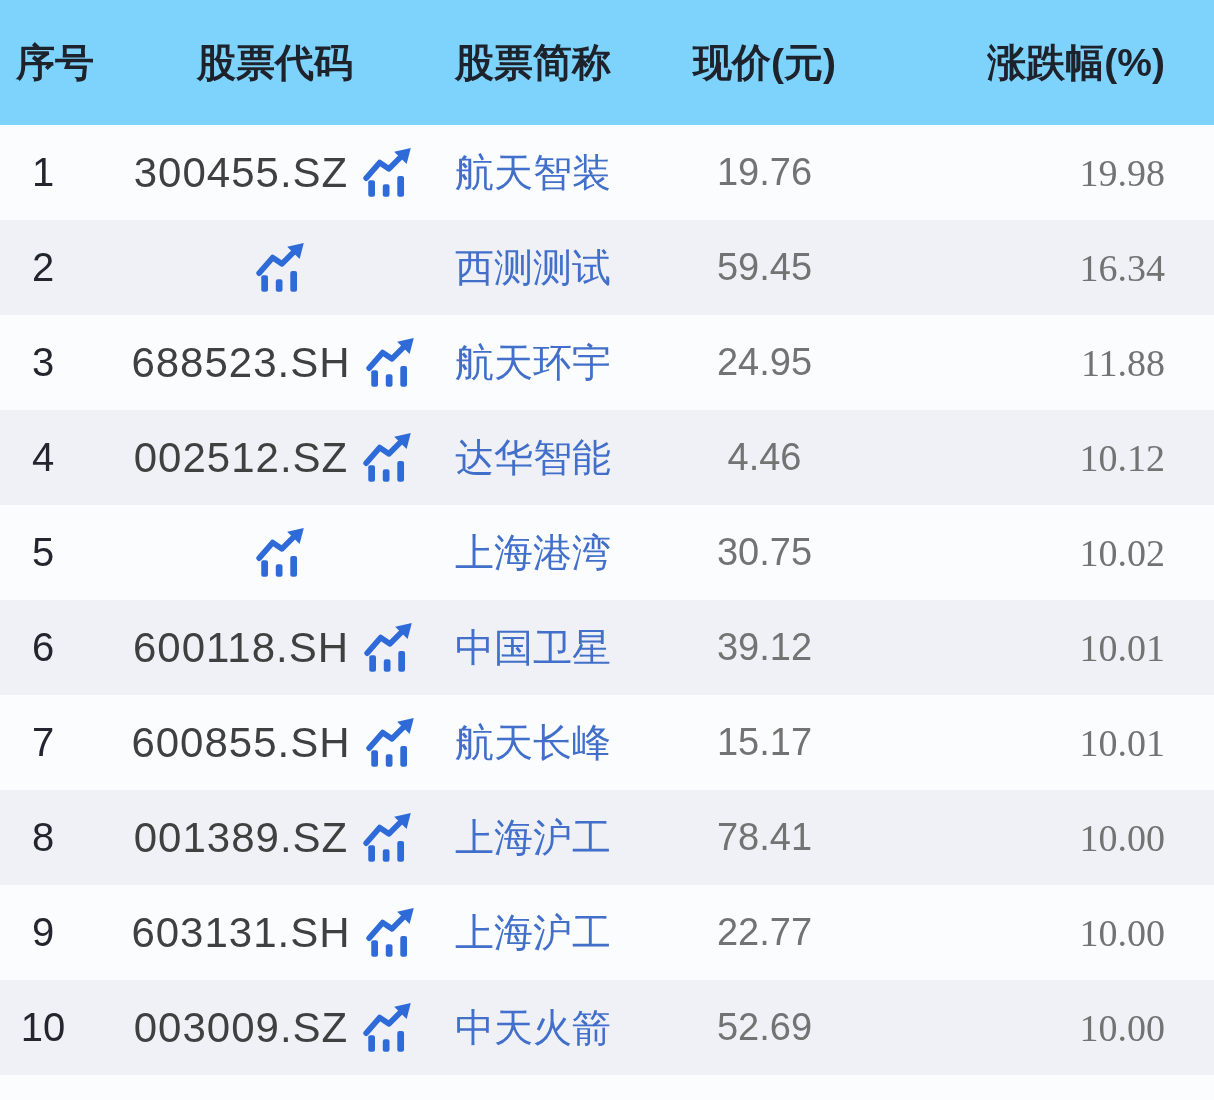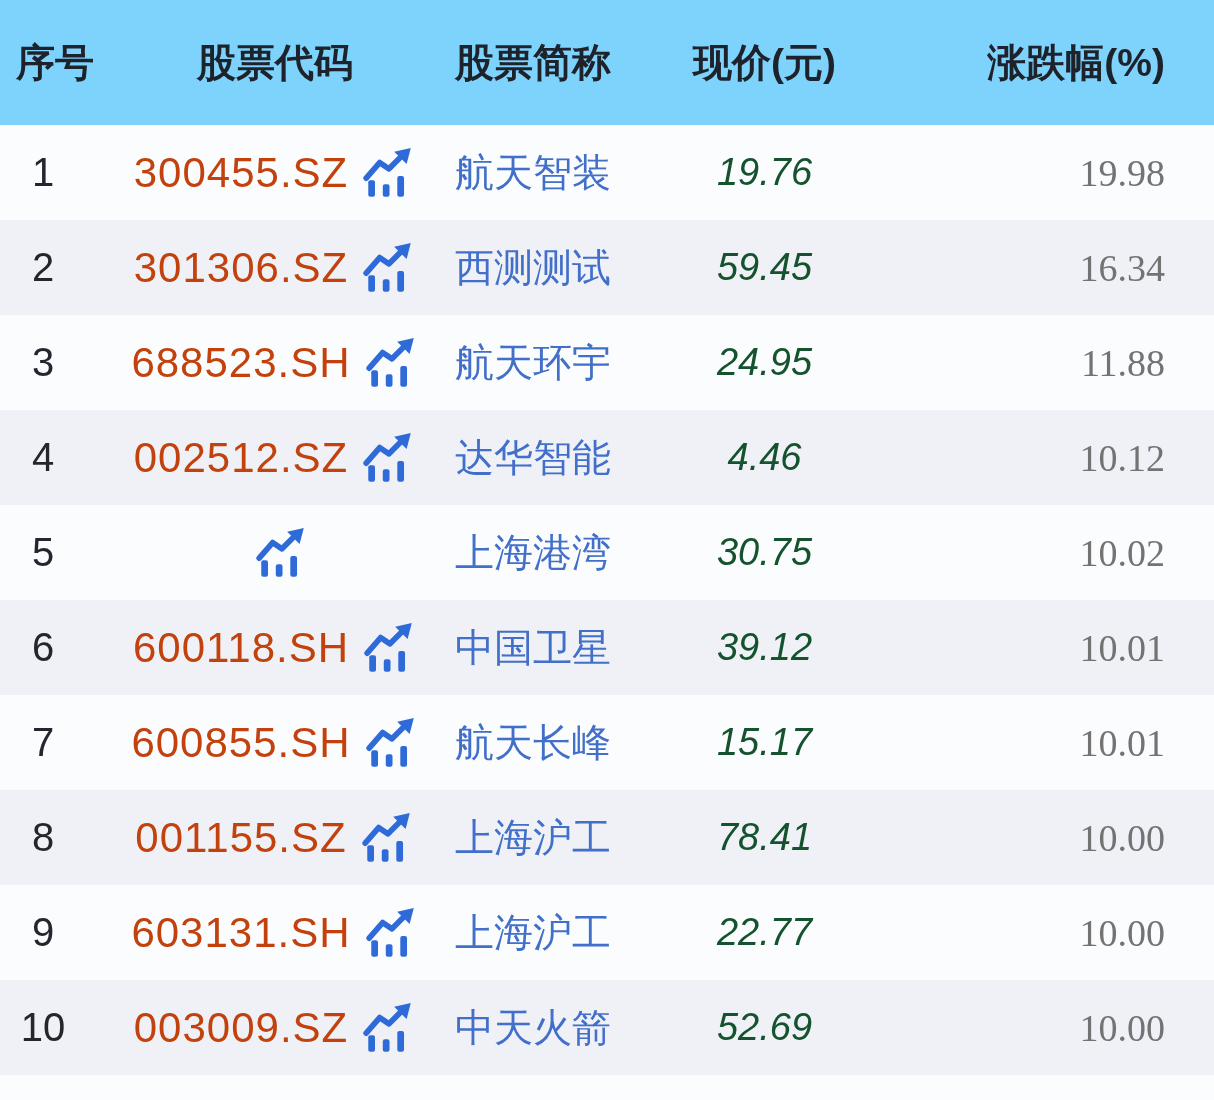--- a/index.html
+++ b/index.html
@@ -24,33 +24,33 @@
   .tr.row-even{background:#eff1f6;}
   .tr.row-odd{background:#fbfcfe;}
   .td{font-size:38px;color:#262b36;}
   
   .th.c1{padding-left:16px;text-align:left;}
   .td.c1{text-align:center;padding-right:34px;font-size:40px;color:#23262e;}
   
   .c2{display:flex;align-items:center;justify-content:center;}
   .th.c2{display:block;text-align:center;}
   .code{
-    color:#c2410c;
+    color:#404040;
     font-size:42px;
     font-weight:500;
     letter-spacing:1px;
   }
   .trend-icon{display:inline-flex;margin-left:14px;position:relative;top:2px;}
   .trend-icon svg{width:54px;height:56px;}
   
   .c3{padding-left:25px;text-align:left;}
   .td.c3{color:#416fca;font-size:39px;font-weight:400;}
   
   .c4{text-align:center;padding-right:16px;}
-  .td.c4{color:#14532d;font-style:italic;}
+  .td.c4{color:#737373;}
   
   .c5{text-align:right;padding-right:49px;}
   .td.c5{color:#737373;font-family:Liberation Serif, serif;}
   .th{
     font-weight:700;
     font-size:39px;
     color:#1e222b;
   }
 </style>
 </head>
@@ -83,21 +83,20 @@
         </span>
       </div>
       <div class="td c3">航天智装</div>
       <div class="td c4">19.76</div>
       <div class="td c5">19.98</div>
     </div>
 
     <div class="tr row-even">
       <div class="td c1">2</div>
       <div class="td c2">
-        <span class="code">301306.SZ</span>
         <span class="trend-icon">
           <svg viewBox="0 0 52 54" aria-hidden="true">
             <g fill="#2f6bd8">
               <rect x="6" y="32" width="6.5" height="16" rx="2"></rect>
               <rect x="20" y="36" width="6.5" height="12" rx="2"></rect>
               <rect x="34" y="28" width="6.5" height="20" rx="2"></rect>
             </g>
             <path d="M4 30 L17 15 L26 21 L38 9" fill="none" stroke="#2f6bd8" stroke-width="5.5" stroke-linecap="round" stroke-linejoin="round"></path>
             <polygon points="47,1 31,4.5 43,16.5" fill="#2f6bd8"></polygon>
           </svg>
@@ -208,21 +207,21 @@
         </span>
       </div>
       <div class="td c3">航天长峰</div>
       <div class="td c4">15.17</div>
       <div class="td c5">10.01</div>
     </div>
 
     <div class="tr row-even">
       <div class="td c1">8</div>
       <div class="td c2">
-        <span class="code">001155.SZ</span>
+        <span class="code">001389.SZ</span>
         <span class="trend-icon">
           <svg viewBox="0 0 52 54" aria-hidden="true">
             <g fill="#2f6bd8">
               <rect x="6" y="32" width="6.5" height="16" rx="2"></rect>
               <rect x="20" y="36" width="6.5" height="12" rx="2"></rect>
               <rect x="34" y="28" width="6.5" height="20" rx="2"></rect>
             </g>
             <path d="M4 30 L17 15 L26 21 L38 9" fill="none" stroke="#2f6bd8" stroke-width="5.5" stroke-linecap="round" stroke-linejoin="round"></path>
             <polygon points="47,1 31,4.5 43,16.5" fill="#2f6bd8"></polygon>
           </svg>

